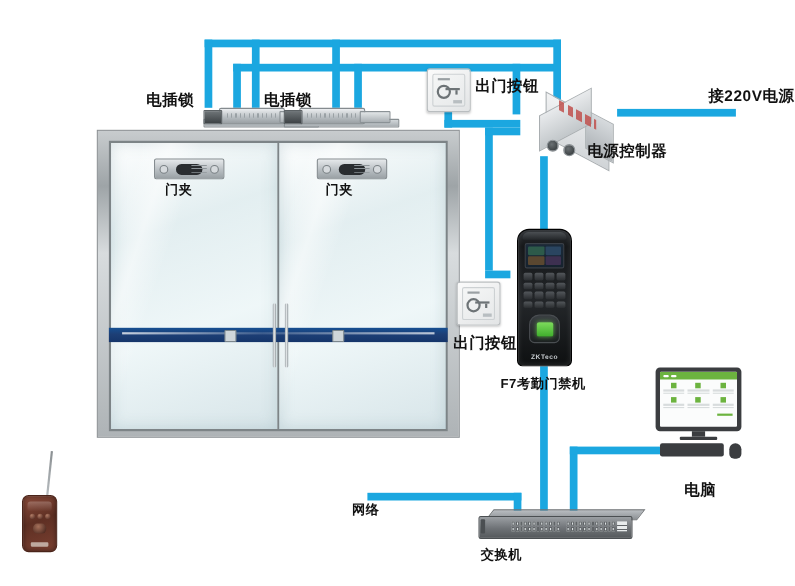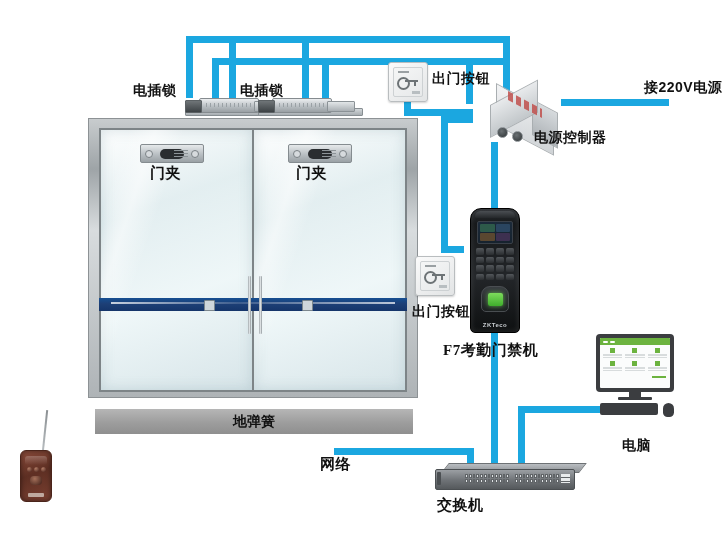--- a/index.html
+++ b/index.html
@@ -16,21 +16,21 @@
   .wire{position:absolute;background:#1ba7e0;}
 
   
   .lbl{
     position:absolute;
     color:#111;
     font-weight:bold;
     white-space:nowrap;
     letter-spacing:0.5px;
   }
-  .lbl-15{font-size:15px;}
+  .lbl-15{font-size:12px;}
   .lbl-14{font-size:14px;}
 
   
   #door-assembly{left:88px;top:118px;width:330px;height:280px;}
   .frame-outer{
     position:absolute;inset:0;
     background:linear-gradient(180deg,#c8ccce 0%,#9ea4a7 18%,#d8dcde 40%,#aeb3b6 100%);
     border:1px solid #8d9295;
     box-sizing:border-box;
   }
@@ -384,23 +384,20 @@
   </div>
   <div class="boltlock" style="left:258px;top:98px;">
     <div class="plate"></div>
       <div class="body"></div>
       <div class="head"></div>
       <div class="tail"></div>
   </div>
   <div class="lbl lbl-14" style="left:133px;top:82px;">电插锁</div>
   <div class="lbl lbl-14" style="left:240px;top:82px;">电插锁</div>
 
-  <div id="floor-spring">
-    <span>地弹簧</span>
-  </div>
 
   <div class="exitbtn" style="left:388px;top:62px;">
     <div class="face"></div>
       <div class="topbar"></div>
     <div class="key-ring"></div>
     <div class="key-stem"></div>
       <div class="key-tooth"></div>
       <div class="botbar"></div>
   </div>
   <div class="lbl lbl-14" style="left:432px;top:70px;">出门按钮</div>
@@ -451,21 +448,21 @@
       <span class="key"></span>
         <span class="key"></span>
         <span class="key"></span>
         <span class="key"></span>
     </div>
     <div class="fp">
         <span class="fp-win"></span>
       </div>
     <div class="brand">ZKTeco</div>
   </div>
-  <div class="lbl lbl-15" style="left:443px;top:341px;font-family:Liberation Serif, serif;">F7考勤门禁机</div>
+  <div class="lbl lbl-15" style="left:455px;top:341px;">F7考勤门禁机</div>
 
   <div id="computer">
     <div class="monitor">
       <div class="vscreen">
         <div class="vbar">
             <i></i>
             <i></i>
           </div>
         <div class="vgrid">
           <div class="vcard">

